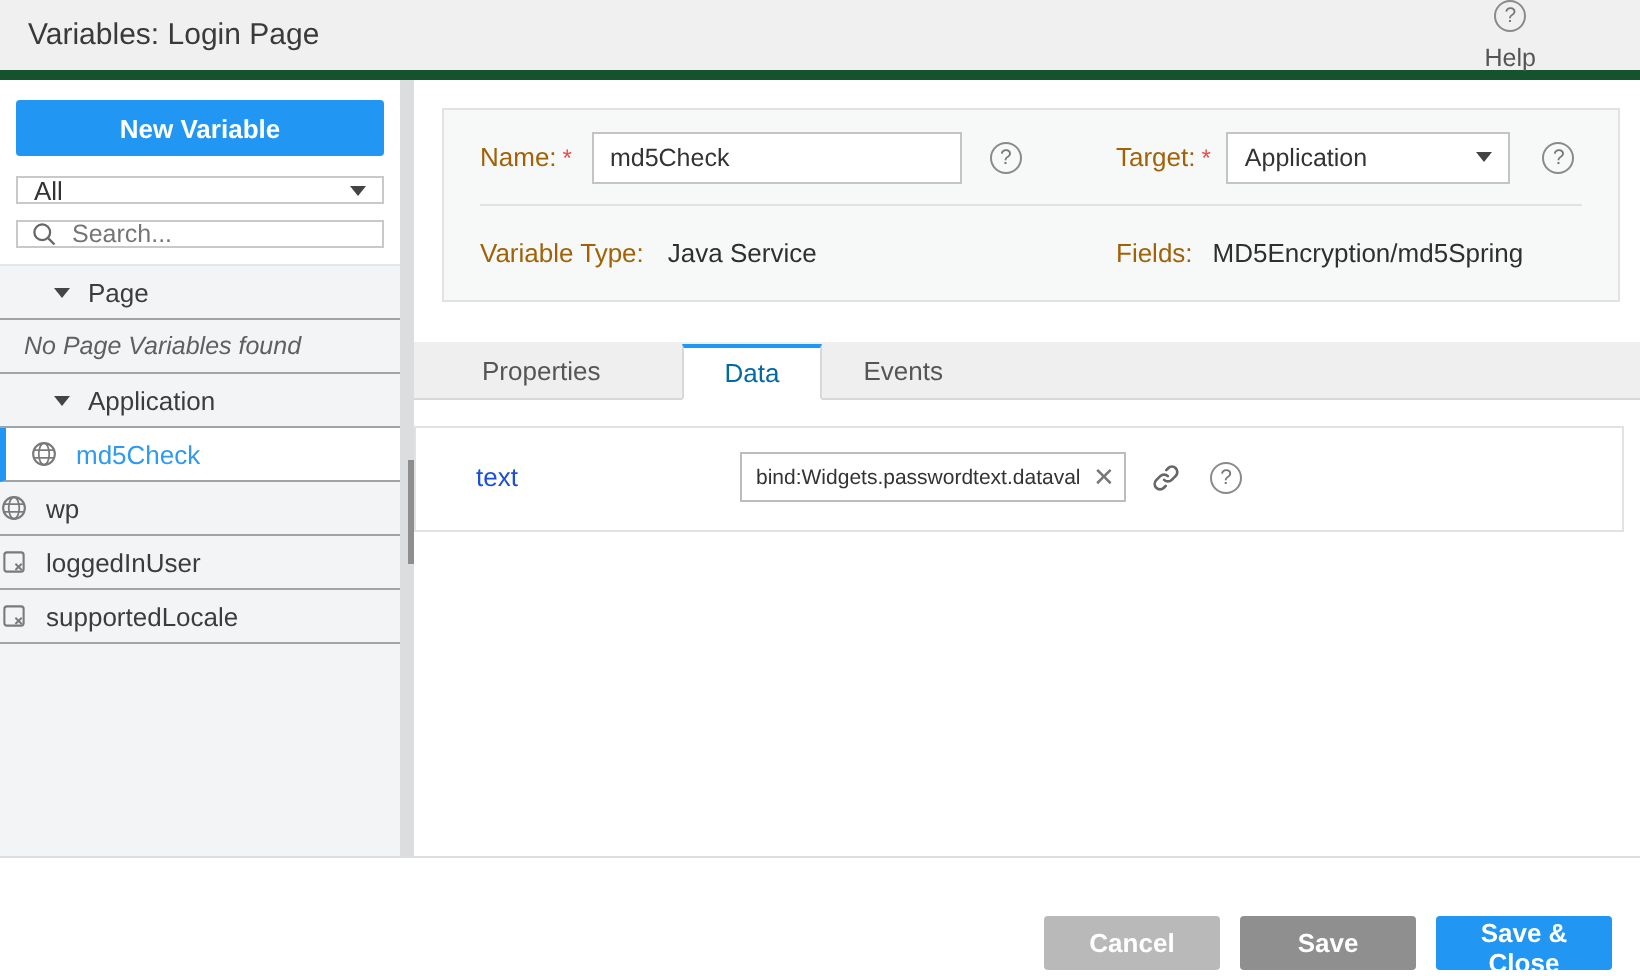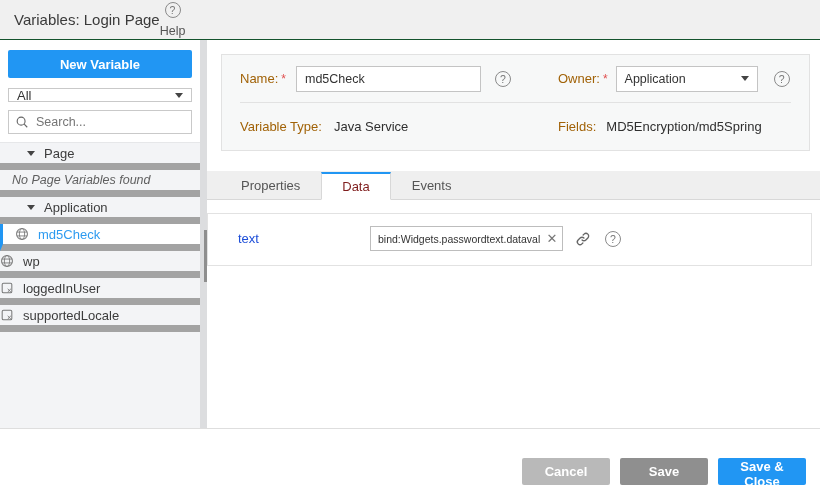--- a/index.html
+++ b/index.html
@@ -1,48 +1,48 @@
 <!DOCTYPE html>
 <html><head>
 <meta charset="utf-8">
 <style>
   * { box-sizing: border-box; }
   html,body { margin:0; padding:0; width:820px; height:488px; overflow:hidden;
               font-family:"Liberation Sans", sans-serif; background:#fff; color:#333; }
 
   
-  .titlebar { height:40px; background:#f0f0f0; border-bottom:1px solid #14532d;
-              display:flex; align-items:center; justify-content:flex-start;
+  .titlebar { height:40px; background:#f0f0f0; border-bottom:5px solid #14532d;
+              display:flex; align-items:center; justify-content:space-between;
               padding:0 52px 0 14px; }
   .title { font-size:15px; color:#3a3a3a; }
   .helpgrp { display:flex; align-items:center; gap:6px; color:#555; font-size:12.5px;flex-direction:column; }
 
   .qicon { width:16px; height:16px; border-radius:50%; border:1px solid #8a8a8a; color:#777;
            display:inline-flex; align-items:center; justify-content:center; font-size:10.5px; flex:none; }
   .qicon::after { content:"?"; }
 
   
   .mid { display:flex; height:388px; }
 
   .sidebar { width:200px; display:flex; flex-direction:column; background:#fff; }
   .controls { padding:10px 8px 8px; }
   .btn-new { display:block; width:100%; height:28px; background:#2196f3; color:#fff;
              font-weight:bold; font-size:13px; border:none; border-radius:2px; font-family:inherit; }
   .selectbox { margin-top:10px; height:14px; border:1px solid #c9c9c9; background:#fff;
                display:flex; align-items:center; justify-content:space-between;
                padding:0 8px; font-size:13px; color:#333; }
   .caret-down { width:0; height:0; border-left:4px solid transparent; border-right:4px solid transparent;
                 border-top:5px solid #444; }
-  .searchbox { margin-top:8px; height:24px; border:1px solid #c9c9c9; background:#fff;
+  .searchbox { margin-top:8px; height:14px; border:1px solid #c9c9c9; background:#fff;
                display:flex; align-items:center; padding:0 6px; gap:5px; }
   .searchbox input { border:none; outline:none; flex:1; min-width:0; font-size:12.5px;
                      color:#333; font-family:inherit; background:transparent; }
 
   .tree { flex:1; background:#f3f4f6; border-top:1px solid #e6e7e9; font-size:13px; }
-  .trow { height:27px; display:flex; align-items:center; border-bottom:7px solid #a3a3a3;
+  .trow { height:27px; display:flex; align-items:center; border-bottom:1px solid #a3a3a3;
           gap:9px; color:#3c3c3c; }
   .trow.group { padding-left:27px; }
   .trow.note { font-style:italic; color:#5f5f5f; padding-left:12px; font-size:12.5px; }
   .trow.item { }
   .trow.item.selected { background:#fff; border-left:3px solid #2196f3; padding-left:12px; }
   .trow.item.selected .tlabel { color:#2e9bf0; }
   .vicon { width:14px; height:14px; display:flex; flex:none; }
 
   .splitter { width:7px; background:#dcdddf; position:relative; }
   .thumb { position:absolute; top:190px; right:0; width:3px; height:52px; background:#8e8e8e; }
@@ -64,22 +64,22 @@
                   padding:0 8px; font-size:12.5px; color:#333; }
   .pcell-r .qicon { margin-left:16px; }
   .pdivider { border-top:1px solid #e2e2e2; margin:0 18px; }
   .pval { font-size:13px; color:#2f2f2f; margin-left:12px; }
   .pval.target { margin-left:10px; }
 
   .tabstrip { margin-top:20px; display:flex; background:#efefef; border-bottom:1px solid #d8d8d8;
               padding-left:13px; align-items:flex-end; }
   .tab { padding:0 20px; height:28px; line-height:28px; font-size:13px; color:#555;
          border:1px solid transparent; border-bottom:none; }
-  .tab.active { background:#fff; color:#7f1d1d; border-color:#d8d8d8; border-top:2px solid #2196f3;
-                line-height:25px; margin-bottom:-1px; border-bottom:1px solid #fff; }
+  .tab.active { background:#fff; color:#0369a1; border-color:#d8d8d8; border-top:2px solid #2196f3;
+                line-height:25px; margin-bottom:-1px; border-bottom:1px solid #fff;margin-left:20px; }
 
   .section { margin:13px 8px 0 0; border:1px solid #e2e2e2; }
   .sechead { height:27px; background:#fafbfb; border-bottom:1px solid #e2e2e2;
              display:flex; align-items:center; padding:0 12px; font-size:13.5px; color:#333; }
   .sechead .qicon { margin-left:auto; }
   .secrow { display:flex; align-items:center; padding:12px 12px 14px 30px; background:#fff; }
   .fieldlbl { width:132px; font-size:13px; color:#1d4ed8; }
   .bindwrap { width:193px; height:25px; border:1px solid #bdbdbd; background:#fff;
               display:flex; align-items:center; }
   .bindwrap input { flex:1; min-width:0; border:none; outline:none; font-size:10.5px; color:#333;
@@ -195,21 +195,21 @@
 
     <div class="panel">
       <div class="prow">
         <div class="pcell-l">
           <span class="lbl">Name:</span>
           <span class="req">*</span>
           <input class="txtinput" type="text" value="md5Check" style="">
           <span class="qicon"></span>
         </div>
         <div class="pcell-r">
-          <span class="lbl">Owner:</span>
+          <span class="lbl">Target:</span>
           <span class="req">*</span>
           <div class="owner-select">
             <span>Application</span>
             <span class="caret-down"></span>
           </div>
           <span class="qicon"></span>
         </div>
       </div>
       <div class="pdivider"></div>
       <div class="prow">

